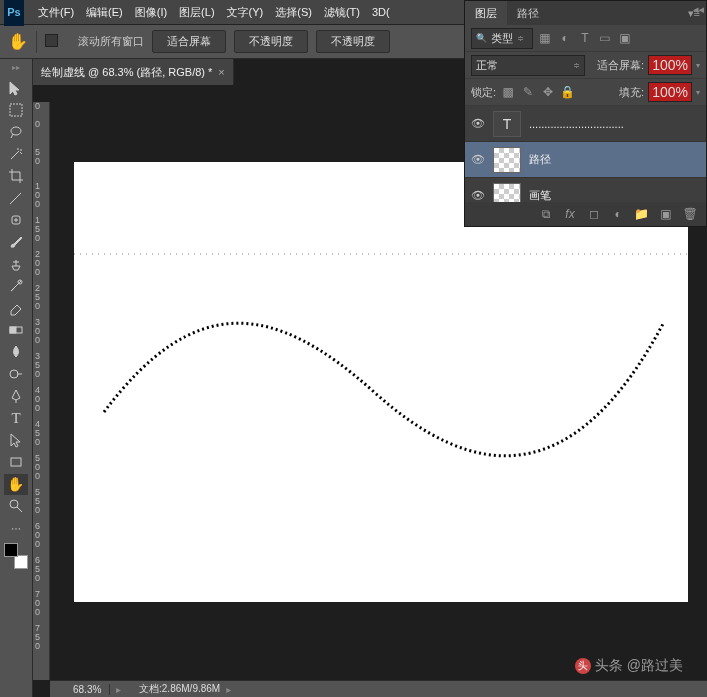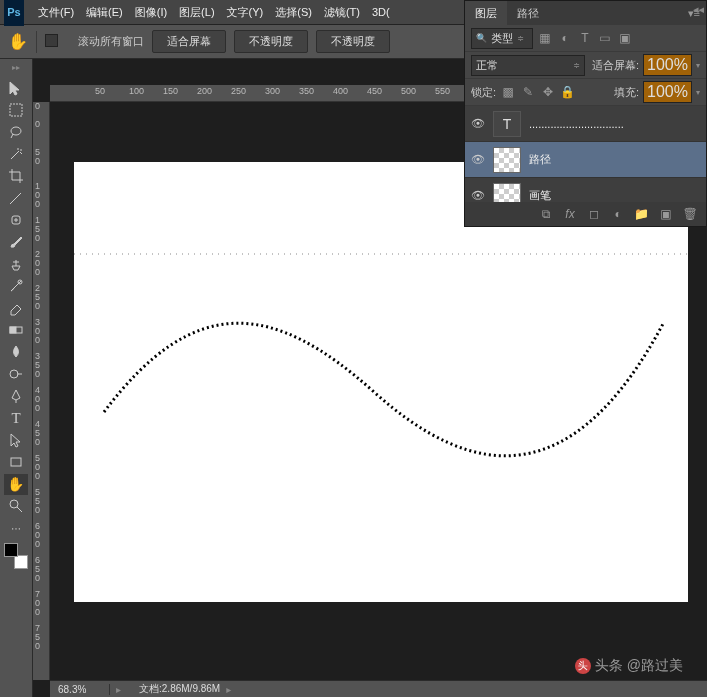--- a/index.html
+++ b/index.html
@@ -27,33 +27,33 @@
 .doc-area { flex: 1; background: #1e1e1e; position: relative; }
 .doc-tab { height: 26px; background: #434343; display: inline-flex; align-items: center; padding: 0 8px; color: #eee; font-size: 11px; gap: 6px; border-right: 1px solid #2a2a2a; }
 .close-x { color: #aaa; cursor: pointer; }
 .ruler-h { position: absolute; top: 26px; left: 17px; right: 0; height: 17px; background: #535353; border-bottom: 1px solid #333; display: flex; overflow: hidden; }
 .ruler-h span { position: absolute; font-size: 9px; color: #bbb; top: 1px; }
 .ruler-v { position: absolute; top: 43px; left: 0; width: 17px; bottom: 17px; background: #535353; border-right: 1px solid #333; }
 .ruler-v span { position: absolute; font-size: 9px; color: #bbb; left: 2px; line-height: 9px; }
 .canvas-wrap { position: absolute; top: 43px; left: 17px; right: 0; bottom: 17px; background: #1e1e1e; }
 .canvas { position: absolute; top: 60px; left: 24px; width: 614px; height: 440px; background: #fff; }
 .status { position: absolute; bottom: 0; left: 17px; right: 0; height: 17px; background: #535353; border-top: 1px solid #2a2a2a; display: flex; align-items: center; font-size: 10px; color: #ddd; }
-.status-zoom { width: 60px; padding-left: 8px; border-right: 1px solid #333; }
+.status-zoom { width: 60px; padding-left: 23px; border-right: 1px solid #333; }
 .status-doc { padding-left: 12px; }
 .layers-panel { position: absolute; top: 0; right: 0; width: 243px; background: #454545; border: 1px solid #1a1a1a; z-index: 10; font-size: 11px; }
 .panel-tabs { height: 24px; display: flex; background: #3a3a3a; align-items: center; }
 .ptab { padding: 5px 10px; color: #ccc; cursor: pointer; }
 .ptab.active { background: #454545; color: #eee; }
 .panel-menu { margin-left: auto; padding: 4px 6px; color: #999; }
 .panel-collapse { position: absolute; top: 2px; right: 2px; color: #888; cursor: pointer; }
 .panel-row { height: 27px; display: flex; align-items: center; padding: 0 6px; gap: 4px; border-bottom: 1px solid #3a3a3a; }
 .dd { background: #3a3a3a; border: 1px solid #222; color: #ddd; padding: 2px 4px; font-size: 11px; display: flex; align-items: center; gap: 4px; }
 .dd-arrow { color: #888; font-size: 8px; }
 .mini-icon { width: 16px; height: 16px; color: #999; display: flex; align-items: center; justify-content: center; cursor: pointer; font-size: 12px; }
-.pct-box { background: #a16207; color: #ddd; padding: 1px 3px; font-size: 16px; border: 1px solid #222; }
+.pct-box { background: #b91c1c; color: #ddd; padding: 1px 3px; font-size: 14px; border: 1px solid #222; }
 .layer-list { max-height: 96px; overflow: hidden; background: #3e3e3e; }
 .layer { height: 36px; display: flex; align-items: center; padding: 0 6px; gap: 8px; border-bottom: 1px solid #333; }
 .layer.selected { background: #5b6f8a; }
 .eye { width: 14px; color: #ccc; }
 .thumb { width: 28px; height: 26px; border: 1px solid #666; background: #fff; display: flex; align-items: center; justify-content: center; font-size: 14px; color: #333; }
 .thumb.checker { background: repeating-conic-gradient(#ccc 0 25%, #fff 0 50%) 0 0/10px 10px; }
 .thumb.t-type { background: #454545; color: #ddd; border-color: #555; }
 .layer-name { color: #eee; }
 .panel-footer { height: 24px; background: #3a3a3a; display: flex; align-items: center; justify-content: flex-end; gap: 8px; padding: 0 8px; }
 .watermark { position: absolute; bottom: 22px; right: 24px; color: #999; font-size: 14px; display: flex; align-items: center; gap: 4px; z-index: 5; }
@@ -194,33 +194,24 @@
         </svg>
       </div>
     <div class="tool" style="font-size:10px">⋯</div>
     <div class="swatches">
       <div class="swatch-bg"></div>
       <div class="swatch-fg"></div>
     </div>
   </div>
 
   <div class="doc-area">
-    <div class="ruler-h" id="ruler-h">
-        <span style="left: 45px;">50</span>
-        <span style="left: 79px;">100</span>
-        <span style="left: 113px;">150</span>
-        <span style="left: 147px;">200</span>
-        <span style="left: 181px;">250</span>
-        <span style="left: 215px;">300</span>
-        <span style="left: 249px;">350</span>
-        <span style="left: 283px;">400</span>
-        <span style="left: 317px;">450</span>
-        <span style="left: 351px;">500</span>
-        <span style="left: 385px;">550</span>
-      </div>
+    <div class="doc-tab">
+      <span>绘制虚线 @ 68.3% (路径, RGB/8) *</span>
+      <span class="close-x">×</span>
+    </div>
     <div class="ruler-v" id="ruler-v">
         <span style="top: 0px;">0</span>
         <span style="top: 18px;">0</span>
         <span style="top: 46px;">5</span>
         <span style="top: 55px;">0</span>
         <span style="top: 80px;">1</span>
         <span style="top: 89px;">0</span>
         <span style="top: 98px;">0</span>
         <span style="top: 114px;">1</span>
         <span style="top: 123px;">5</span>

